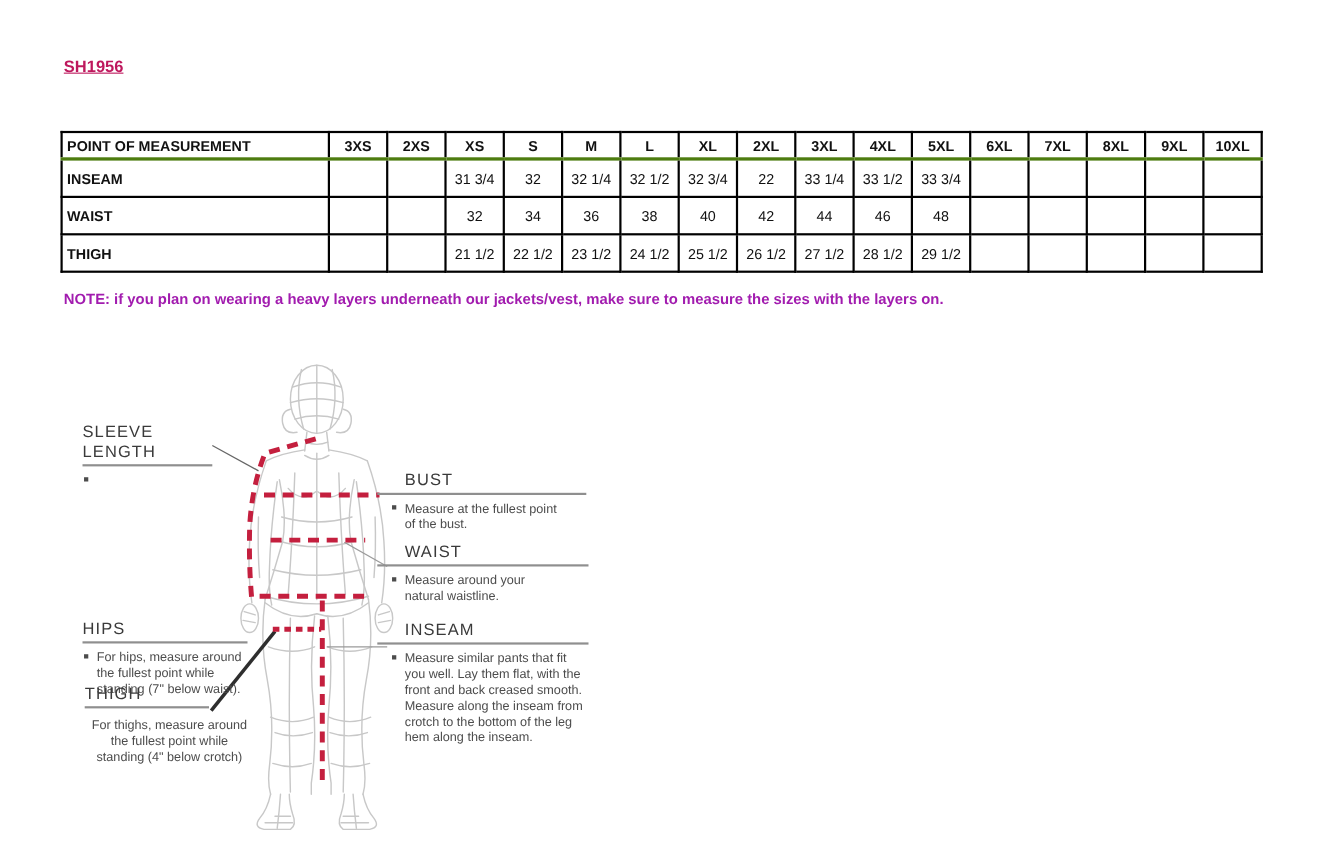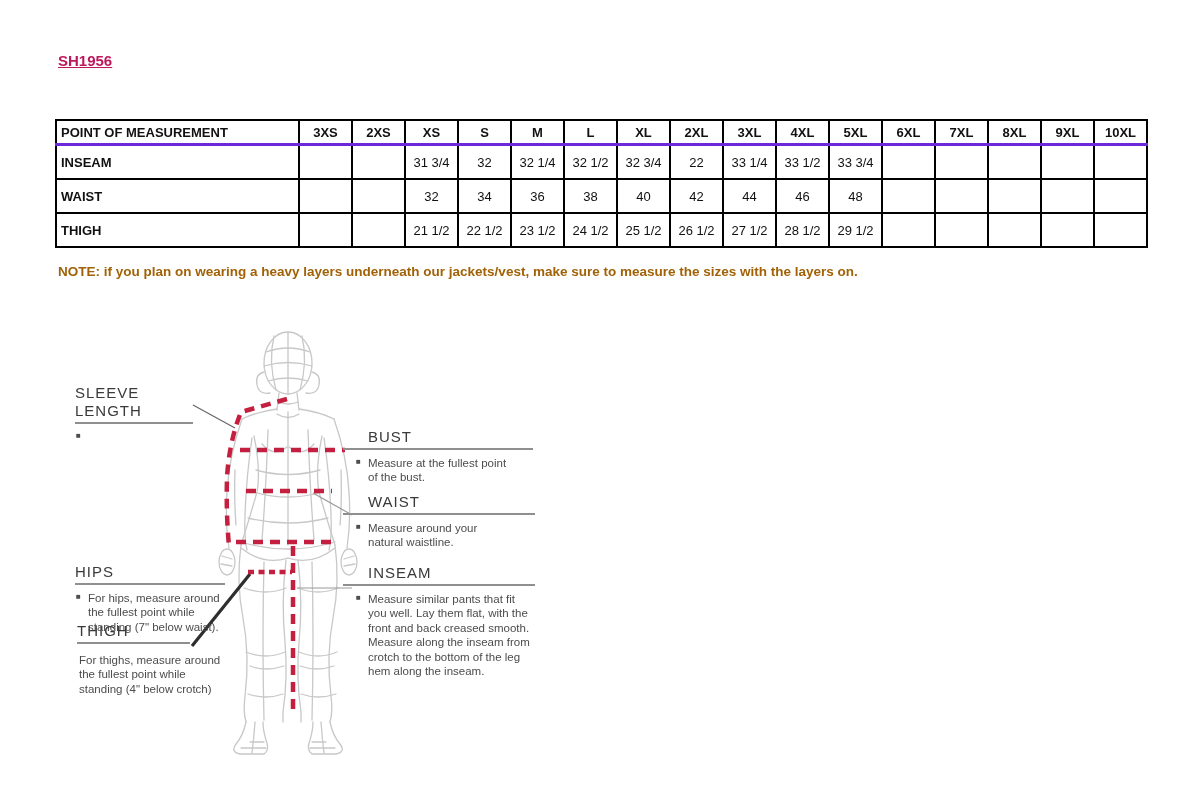--- a/index.html
+++ b/index.html
@@ -3,39 +3,39 @@
 <meta charset="utf-8">
 <style>
   html,body{margin:0;padding:0;background:#ffffff;}
   .page{
     position:relative;width:1200px;height:789px;background:#fff;overflow:hidden;
     font-family:"Liberation Sans",sans-serif;color:#1a1a1a;
   }
   
   .doc-title{position:absolute;left:58px;top:22px;font-size:15px;font-weight:bold;color:#111;}
   .doc-code{position:absolute;left:58px;top:52px;font-size:15px;font-weight:bold;color:#be185d;text-decoration:underline;}
-  .doc-note{position:absolute;left:58px;top:264px;font-size:13.5px;font-weight:bold;color:#a16207;text-align:right;}
+  .doc-note{position:absolute;left:58px;top:264px;font-size:13.5px;font-weight:bold;color:#a21caf;text-align:right;}
   
   .spec-table-wrap{position:absolute;left:55px;top:119px;width:1093px;}
   table.spec{border-collapse:collapse;table-layout:fixed;width:1093px;font-size:13px;}
   table.spec th,table.spec td{border:2px solid #000;padding:0 2px;height:32px;text-align:center;
     overflow:hidden;white-space:nowrap;font-weight:normal;color:#111;}
-  table.spec thead th{height:22px;font-weight:bold;border-bottom:3px solid #6d28d9;}
+  table.spec thead th{height:22px;font-weight:bold;border-bottom:3px solid #4d7c0f;}
   table.spec th.pom{width:235px;text-align:left;padding-left:4px;}
   table.spec td.rowlabel{text-align:left;padding-left:4px;font-weight:bold;}
   
   .sec{position:absolute;}
   .sec-title{
     font-size:15px;letter-spacing:1px;color:#3a3a3a;font-weight:normal;
     border-bottom:2px solid #8f8f8f;padding-bottom:2px;line-height:1.2;
   }
   .sec-title.indent{padding-left:25px;}
   .sec-desc{font-size:11.5px;line-height:1.26;color:#4c4c4c;margin-top:6px;position:relative;padding-left:13px;}
   .sec-desc .bullet{position:absolute;left:1px;top:1px;font-size:8px;color:#4c4c4c;}
-  .sec-desc.nobullet{padding-left:2px;}
+  .sec-desc.nobullet{padding-left:2px;text-align:center;}
   #sec-sleeve{left:75px;top:384px;} #sec-sleeve .sec-title{width:118px;} #sec-sleeve .sec-desc{width:132px;}
   #sec-hips{left:75px;top:519px;margin-top:44px;}  #sec-hips .sec-title{width:150px;}  #sec-hips .sec-desc{width:142px;}
   #sec-thigh{left:77px;top:622px;} #sec-thigh .sec-title{width:113px;} #sec-thigh .sec-desc{width:150px;margin-top:9px;}
   #sec-bust{left:343px;top:428px;} #sec-bust .sec-title{width:165px;} #sec-bust .sec-desc{width:140px;margin-left:12px;}
   #sec-waist{left:343px;top:493px;}#sec-waist .sec-title{width:167px;}#sec-waist .sec-desc{width:142px;margin-left:12px;}
   #sec-inseam{left:343px;top:564px;}#sec-inseam .sec-title{width:167px;}#sec-inseam .sec-desc{width:162px;margin-left:12px;}
   .diagram-svg{position:absolute;left:0;top:0;}
 </style>
 </head>
 <body>

